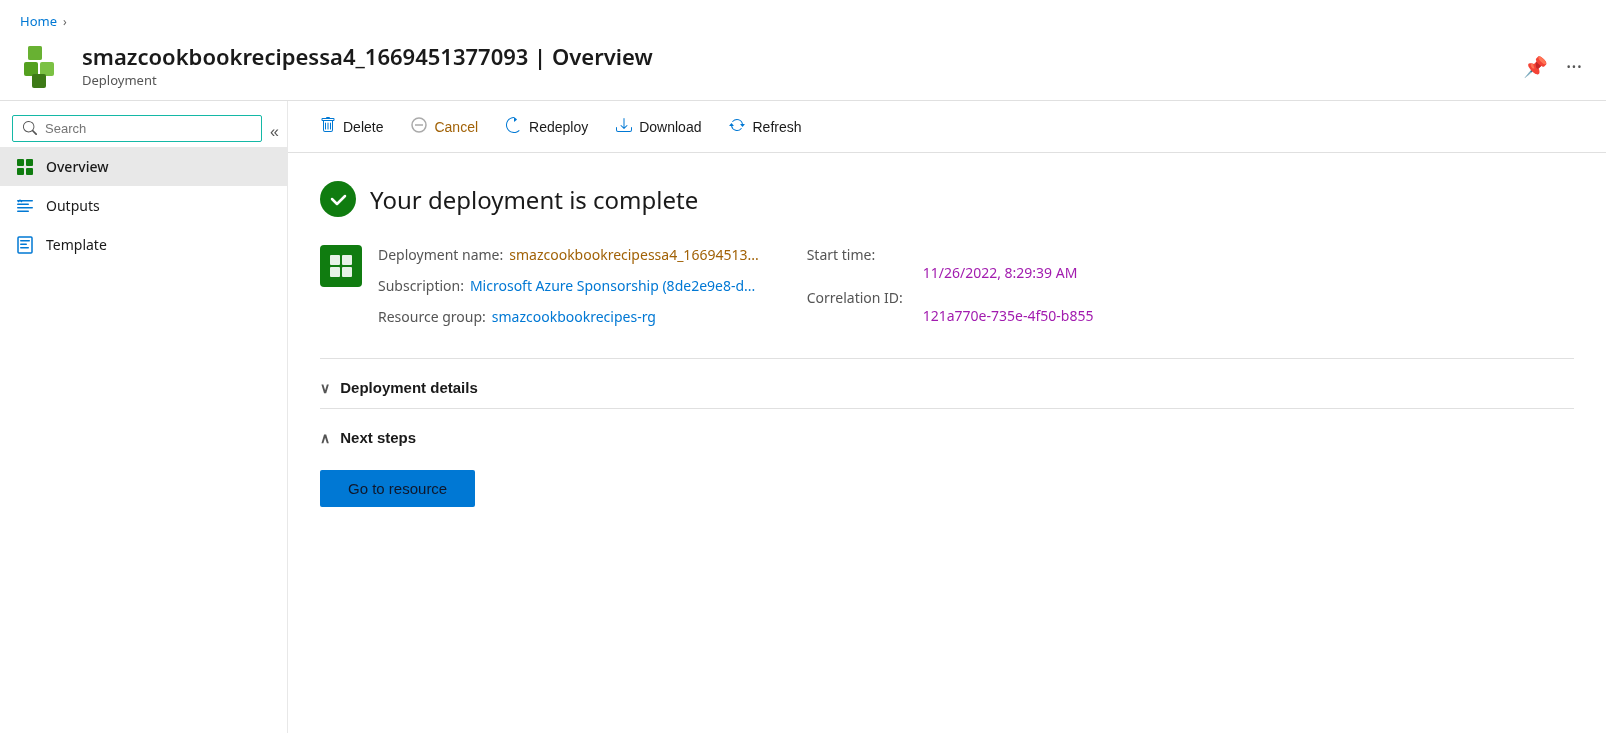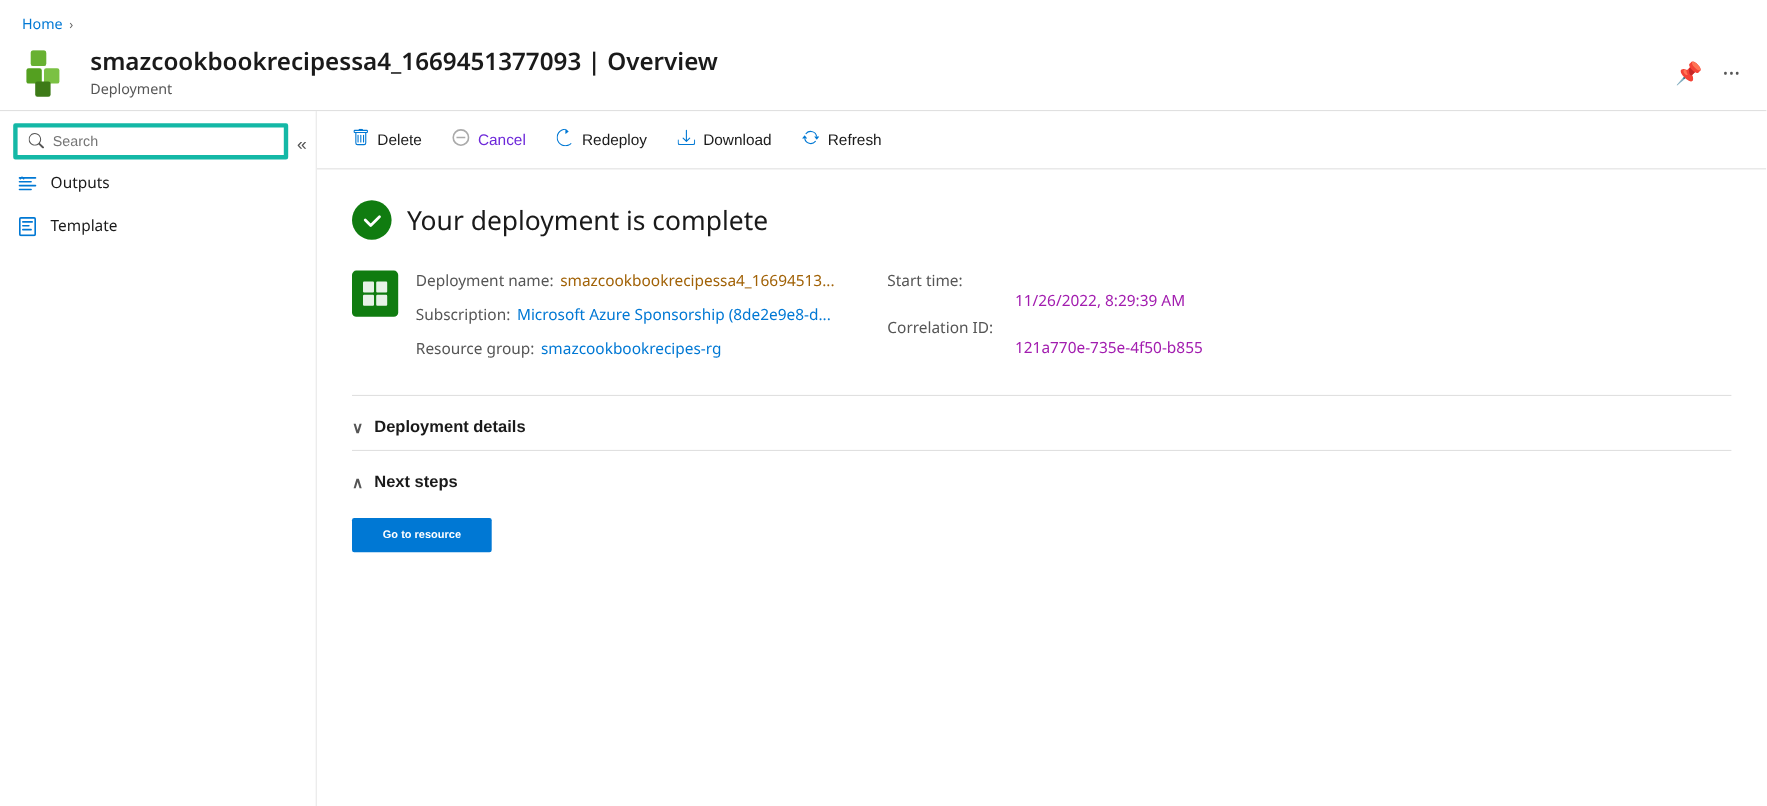--- a/index.html
+++ b/index.html
@@ -90,21 +90,21 @@
       width: 288px;
       flex-shrink: 0;
       border-right: 1px solid #e8e8e8;
       display: flex;
       flex-direction: column;
       padding-top: 8px;
     }
     .search-box {
       display: flex;
       align-items: center;
-      border: 4px solid #14b8a6;
+      border: 1px solid #14b8a6;
       border-radius: 2px;
       padding: 5px 10px;
       gap: 8px;
       cursor: text;
       background: #fff;
     }
     .search-box input {
       border: none;
       outline: none;
       font-size: 13px;
@@ -181,21 +181,21 @@
       gap: 7px;
       padding: 6px 12px;
       background: none;
       border: none;
       cursor: pointer;
       font-size: 14px;
       color: #1a1a1a;
       border-radius: 2px;
     }
     .toolbar-btn.disabled {
-      color: #6d28d9;
+      color: #a16207;
       cursor: default;
     }
     .toolbar-btn-icon {
       font-size: 16px;
       line-height: 1;
     }
 
     
     .main-content {
       padding: 28px 32px;
@@ -280,26 +280,26 @@
     }
 
     .section-divider {
       border: none;
       border-top: 1px solid #e0e0e0;
       margin: 4px 0 12px 0;
     }
 
     .go-to-resource-btn {
       background: #0078d4;
-      color: #ffffff;
+      color: #0f172a;
       border: none;
       border-radius: 2px;
       padding: 10px 28px;
-      font-size: 10px;
-      font-weight: 700;
+      font-size: 15px;
+      font-weight: 400;
       cursor: pointer;
       margin-top: 12px;
     }
 
     
     .azure-cube { display: inline-block; }
   </style>
 </head>
 <body>
 
@@ -344,20 +344,31 @@
       <div class="search-row">
         <div class="search-box" style="flex:1">
           <svg class="search-icon-svg" width="14" height="14" viewBox="0 0 16 16" fill="currentColor">
             <path d="M11.742 10.344a6.5 6.5 0 1 0-1.397 1.398h-.001c.03.04.062.078.098.115l3.85 3.85a1 1 0 0 0 1.415-1.414l-3.85-3.85a1.007 1.007 0 0 0-.115-.099zM12 6.5a5.5 5.5 0 1 1-11 0 5.5 5.5 0 0 1 11 0z"></path>
           </svg>
           <input type="text" placeholder="Search" style="">
         </div>
         <button class="collapse-btn" title="Collapse">«</button>
       </div>
 
+      <div class="nav-item active">
+        <div class="nav-icon">
+          <svg width="18" height="18" viewBox="0 0 18 18" fill="none">
+            <rect x="1" y="1" width="7" height="7" rx="1" fill="#107c10"></rect>
+            <rect x="10" y="1" width="7" height="7" rx="1" fill="#107c10"></rect>
+            <rect x="1" y="10" width="7" height="7" rx="1" fill="#107c10"></rect>
+            <rect x="10" y="10" width="7" height="7" rx="1" fill="#107c10"></rect>
+          </svg>
+        </div>
+        <span>Overview</span>
+      </div>
 
 
       <div class="nav-item">
         <div class="nav-icon">
           <svg width="18" height="18" viewBox="0 0 18 18" fill="none">
             <rect x="1" y="3" width="16" height="1.5" rx="0.75" fill="#0078d4"></rect>
             <rect x="1" y="6.5" width="12" height="1.5" rx="0.75" fill="#0078d4"></rect>
             <rect x="1" y="10" width="16" height="1.5" rx="0.75" fill="#0078d4"></rect>
             <rect x="1" y="13.5" width="12" height="1.5" rx="0.75" fill="#0078d4"></rect>
             <path d="M2 5l2-2 2 2" stroke="#0078d4" stroke-width="1.2" fill="none"></path>

